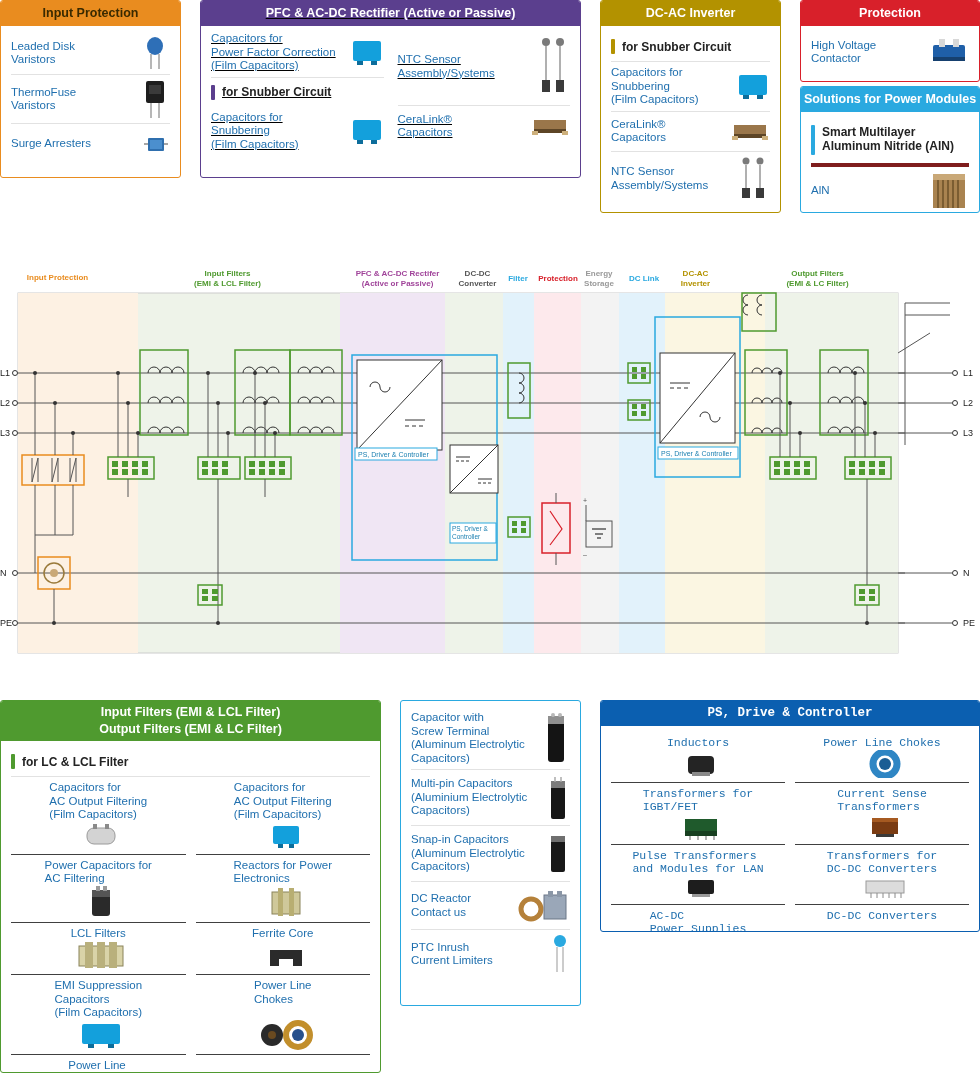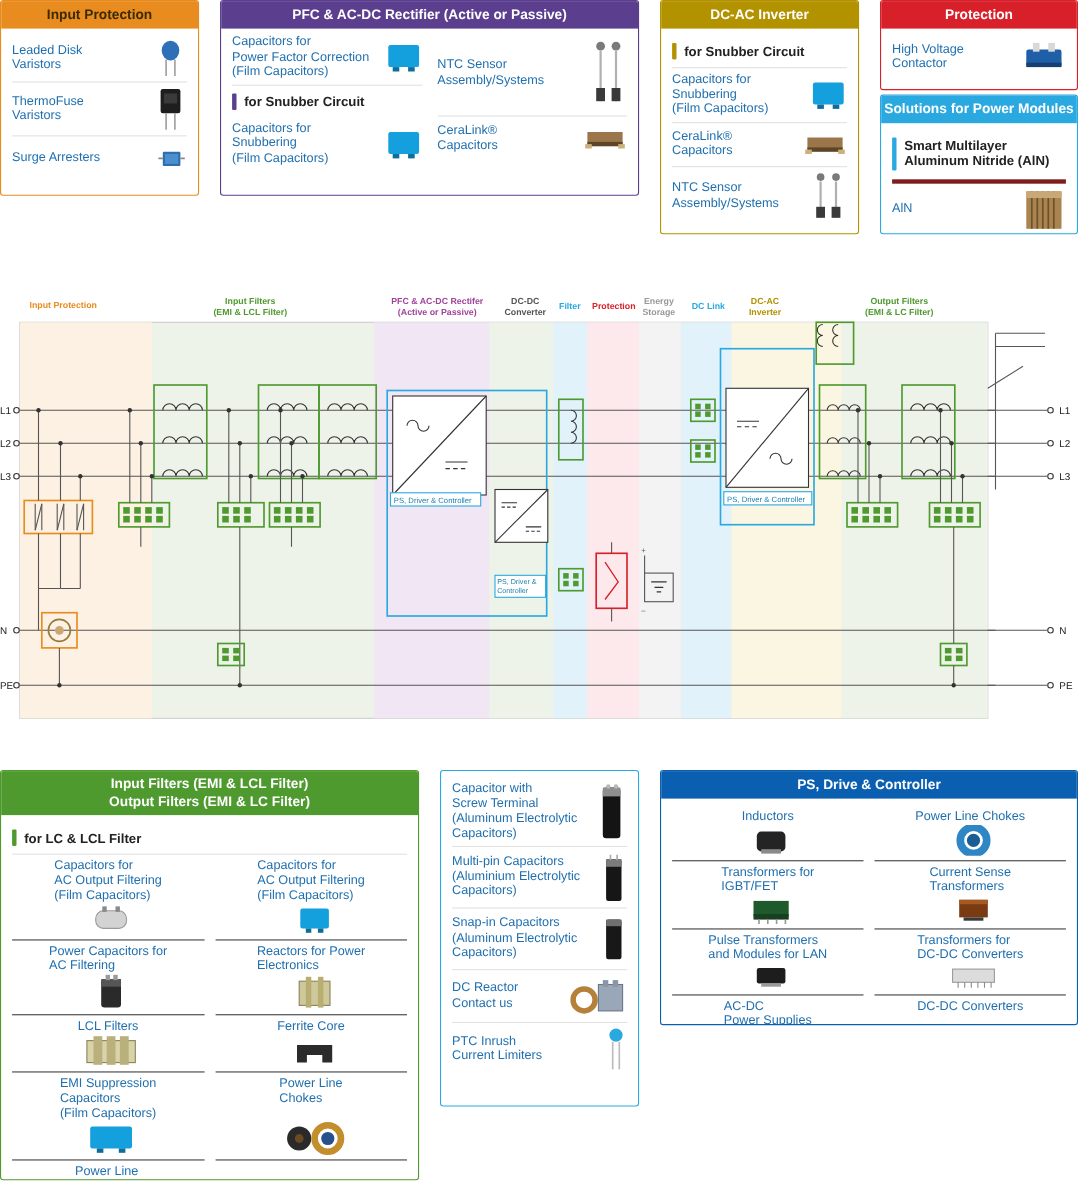--- a/index.html
+++ b/index.html
@@ -79,33 +79,33 @@
   .grid2 {
     display: grid;
     grid-template-columns: 1fr 1fr;
     column-gap: 10px;
   }
   .grid2 .row { border-bottom: 1px solid #404040; flex-direction: column; }
 
   
   .c-input   { border-color: #e98c1f; }
   .c-input .card-head { background: #e98c1f; color: #3a2a00; }
-  .c-pfc     { border-color: #5b3f8e; }
+  .c-pfc     { border-color: #5b3f8e; text-decoration: underline; }
   .c-pfc .card-head { background: #5b3f8e; }
   .c-dcac    { border-color: #b39200; }
   .c-dcac .card-head { background: #b39200; }
   .c-prot    { border-color: #d8202a; }
   .c-prot .card-head { background: #d8202a; }
   .c-solut   { border-color: #2aa9e0; }
   .c-solut .card-head { background: #2aa9e0; }
   .c-filters { border-color: #4f9a2f; }
   .c-filters .card-head { background: #4f9a2f; }
   .c-dclink  { border-color: #2aa9e0; }
   .c-dclink .card-head { background: #2aa9e0; }
-  .c-ps      { border-color: #0b5fb0; }
+  .c-ps      { border-color: #0b5fb0; font-family: Liberation Mono, monospace; }
   .c-ps .card-head { background: #0b5fb0; }
 
   
   #card-input-protection { left: 0px;   top: 0px;   width: 181px; height: 178px; }
   #card-pfc              { left: 200px; top: 0px;   width: 381px; height: 178px; }
   #card-dcac             { left: 600px; top: 0px;   width: 181px; height: 213px; }
   #card-protection       { left: 800px; top: 0px;   width: 180px; height: 82px; }
   #card-solutions        { left: 800px; top: 86px;  width: 180px; height: 127px; }
 
   

